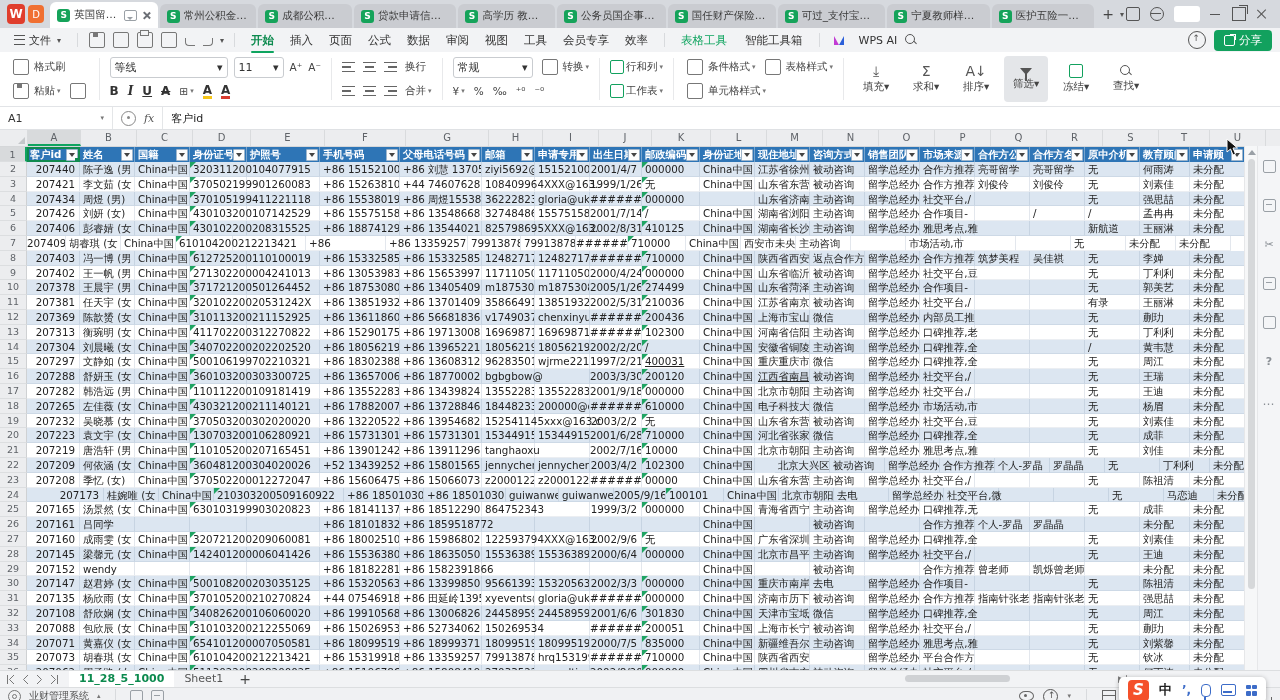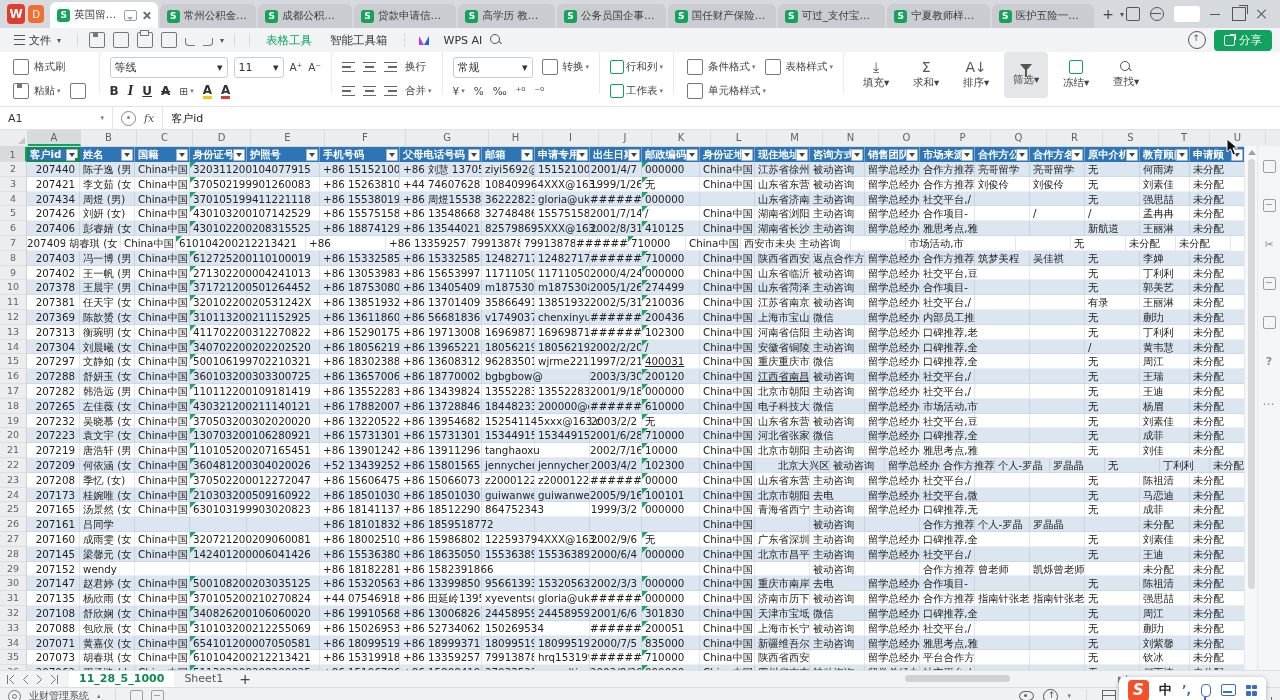--- a/index.html
+++ b/index.html
@@ -58,21 +58,21 @@
   .mag::before{content:"";position:absolute;left:0;top:0;width:8px;height:8px;border:1.4px solid #555;border-radius:50%;}
   .mag::after{content:"";position:absolute;left:8px;top:8px;width:4px;height:1.4px;background:#555;transform:rotate(45deg);}
   .mb-right{margin-left:auto;display:flex;align-items:center;gap:8px;}
   .upcirc{width:16px;height:16px;border:1.3px solid #555;border-radius:50%;position:relative;}
   .upcirc::after{content:"↑";position:absolute;left:3.5px;top:0.5px;font-size:9px;color:#555;}
   .sharebtn{display:flex;align-items:center;gap:4px;background:#12a15e;color:#fff;border-radius:4px;
             padding:3px 10px;font-size:11.5px;}
   .shico{width:9px;height:9px;border:1.2px solid #fff;border-radius:2px;position:relative;}
   .shico::after{content:"";position:absolute;right:-2px;top:-2px;width:5px;height:5px;border-top:1.2px solid #fff;border-right:1.2px solid #fff;}
   
-  .ribbon{height:54px;background:#ffffff;border-bottom:1px solid #e2e4e7;display:flex;
+  .ribbon{height:54px;background:#ffffff;border-bottom:1px solid #e2e4e7;display:flex;align-items:center;
           padding:0 10px;gap:6px;}
   .rgroup{display:flex;flex-direction:column;justify-content:center;gap:3px;}
   .rrow{display:flex;align-items:center;gap:6px;height:21px;}
   .rsep{width:1px;height:42px;background:#e8e9eb;margin:0 4px;flex:none;}
   .rbtn{display:flex;align-items:center;gap:2px;color:#444;white-space:nowrap;font-size:10.5px;}
   .rbtn .car{font-size:7px;color:#777;}
   .bigbtn{display:flex;flex-direction:column;align-items:center;justify-content:center;width:44px;height:46px;
           color:#444;font-size:10.5px;gap:2px;border-radius:4px;}
   .bigbtn.on{background:#e4e6e9;}
   .bigico{font-size:14px;line-height:14px;color:#555;}
@@ -248,20 +248,32 @@
     </div>
     <div class="vdiv"></div>
     <span class="tico save"></span>
     <span class="tico"></span>
     <span class="tico print"></span>
     <span class="tico"></span>
     <span class="tico undo"></span>
     <span class="tico redo"></span>
     <span class="dcaret">▾</span>
     <div class="vdiv"></div>
+    <div style="display:flex;align-items:center;">
+        <span class="mitem active">开始</span>
+        <span class="mitem">插入</span>
+        <span class="mitem">页面</span>
+        <span class="mitem">公式</span>
+        <span class="mitem">数据</span>
+        <span class="mitem">审阅</span>
+        <span class="mitem">视图</span>
+        <span class="mitem">工具</span>
+        <span class="mitem">会员专享</span>
+        <span class="mitem">效率</span>
+      </div>
     <div class="vdiv"></div>
     <span class="mitem green">表格工具</span>
     <span class="mitem">智能工具箱</span>
     <div class="vdiv"></div>
     <div class="wpsai">
       <span class="aimark"></span>
       <span>WPS AI</span>
     </div>
     <span class="mag"></span>
     <div class="mb-right">
@@ -1036,21 +1048,21 @@
           <div class="gcell" style="width: 55px;">留学总经办</div>
           <div class="gcell ovf" style="width: 55px;">社交平台,/</div>
           <div class="gcell" style="width: 55px;"></div>
           <div class="gcell" style="width: 55px;"></div>
           <div class="gcell" style="width: 55px;">无</div>
           <div class="gcell" style="width: 50px;">陈祖清</div>
           <div class="gcell" style="width: 55px;">未分配</div>
         </div>
         <div class="grow band">
           <div class="rnum" style="width: 27px;">24</div>
-          <div class="gcell num" style="width: 53px;">207173</div>
+          <div class="gcell num" style="width: 77px;">207173</div>
           <div class="gcell" style="width: 55px;">桂婉唯 (女</div>
           <div class="gcell" style="width: 55px;">China中国</div>
           <div class="gcell tri ovf" style="width: 57px;">210303200509160922</div>
           <div class="gcell" style="width: 73px;"></div>
           <div class="gcell" style="width: 80px;">+86 18501030</div>
           <div class="gcell" style="width: 82px;">+86 1850103098</div>
           <div class="gcell" style="width: 53px;">guiwanwei</div>
           <div class="gcell" style="width: 55px;">guiwanwei</div>
           <div class="gcell num" style="width: 52px;">2005/9/16</div>
           <div class="gcell tri" style="width: 58px;">100101</div>

